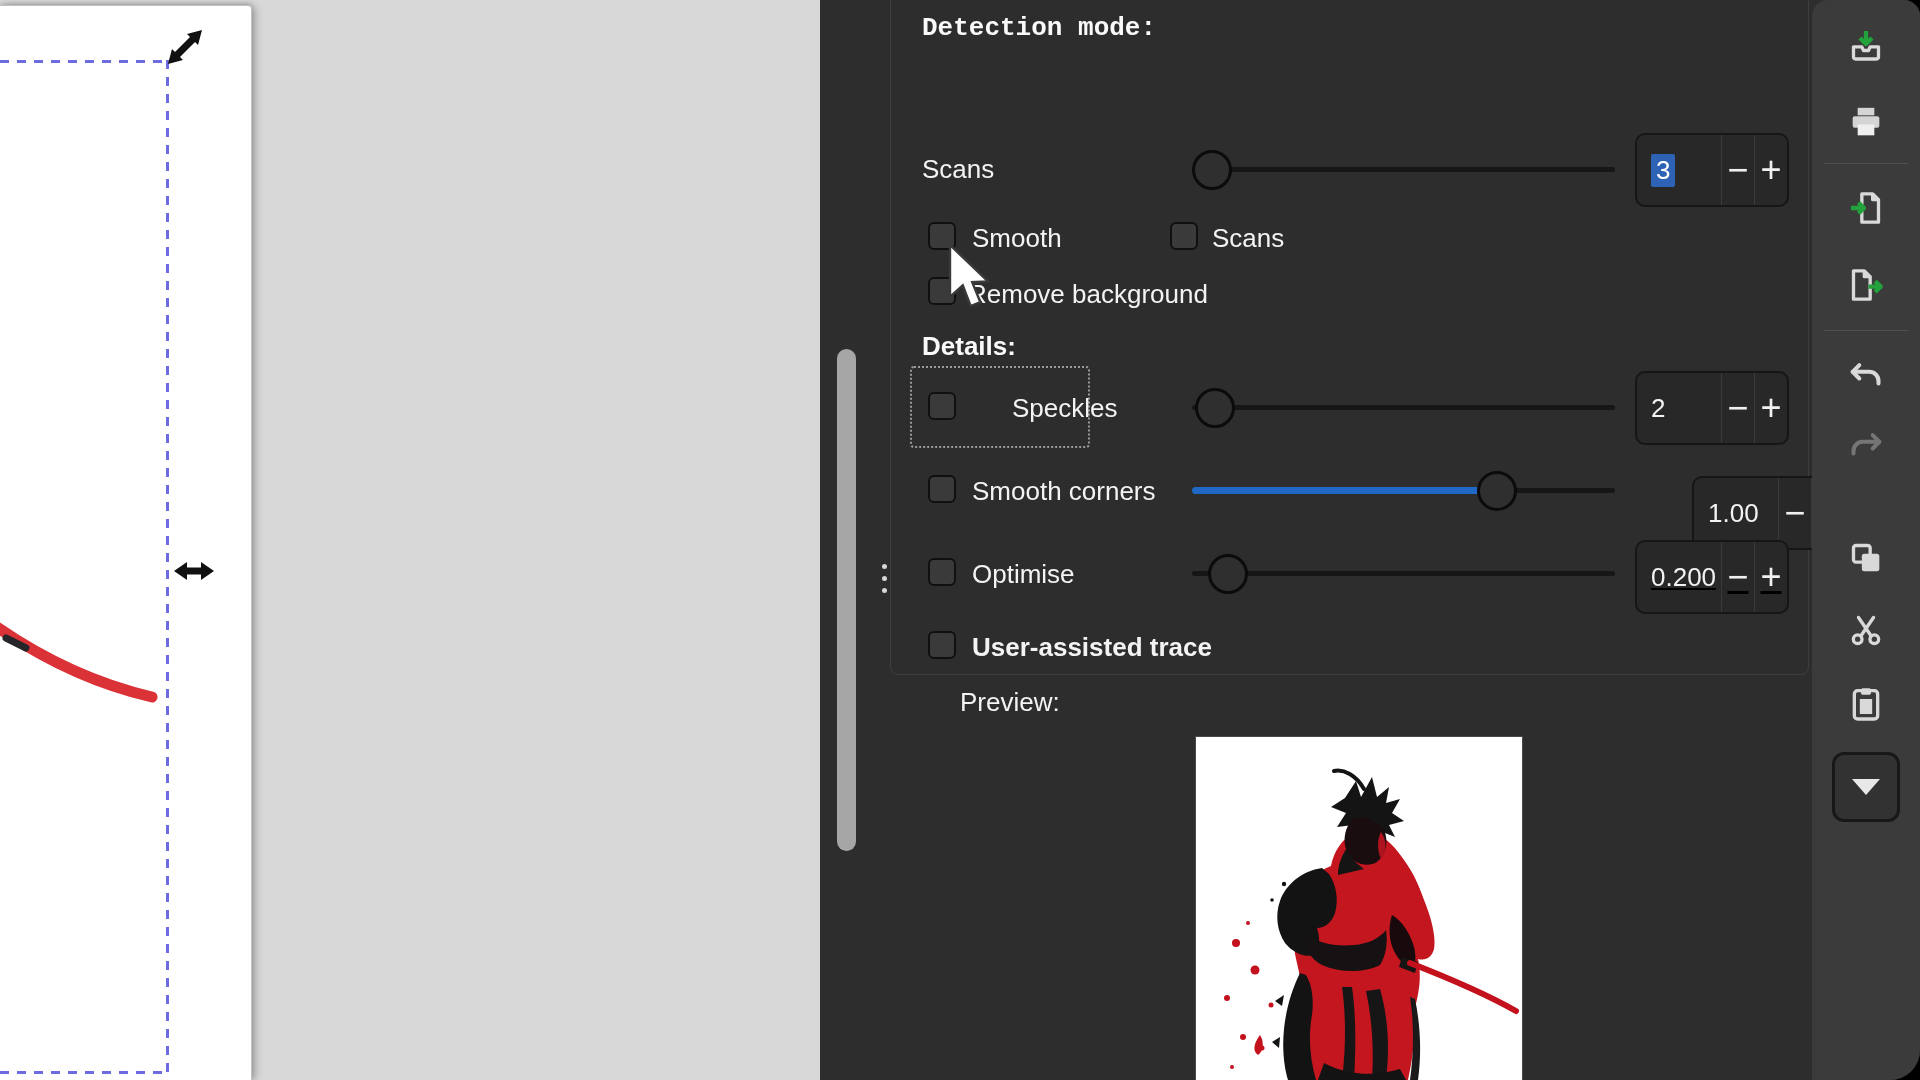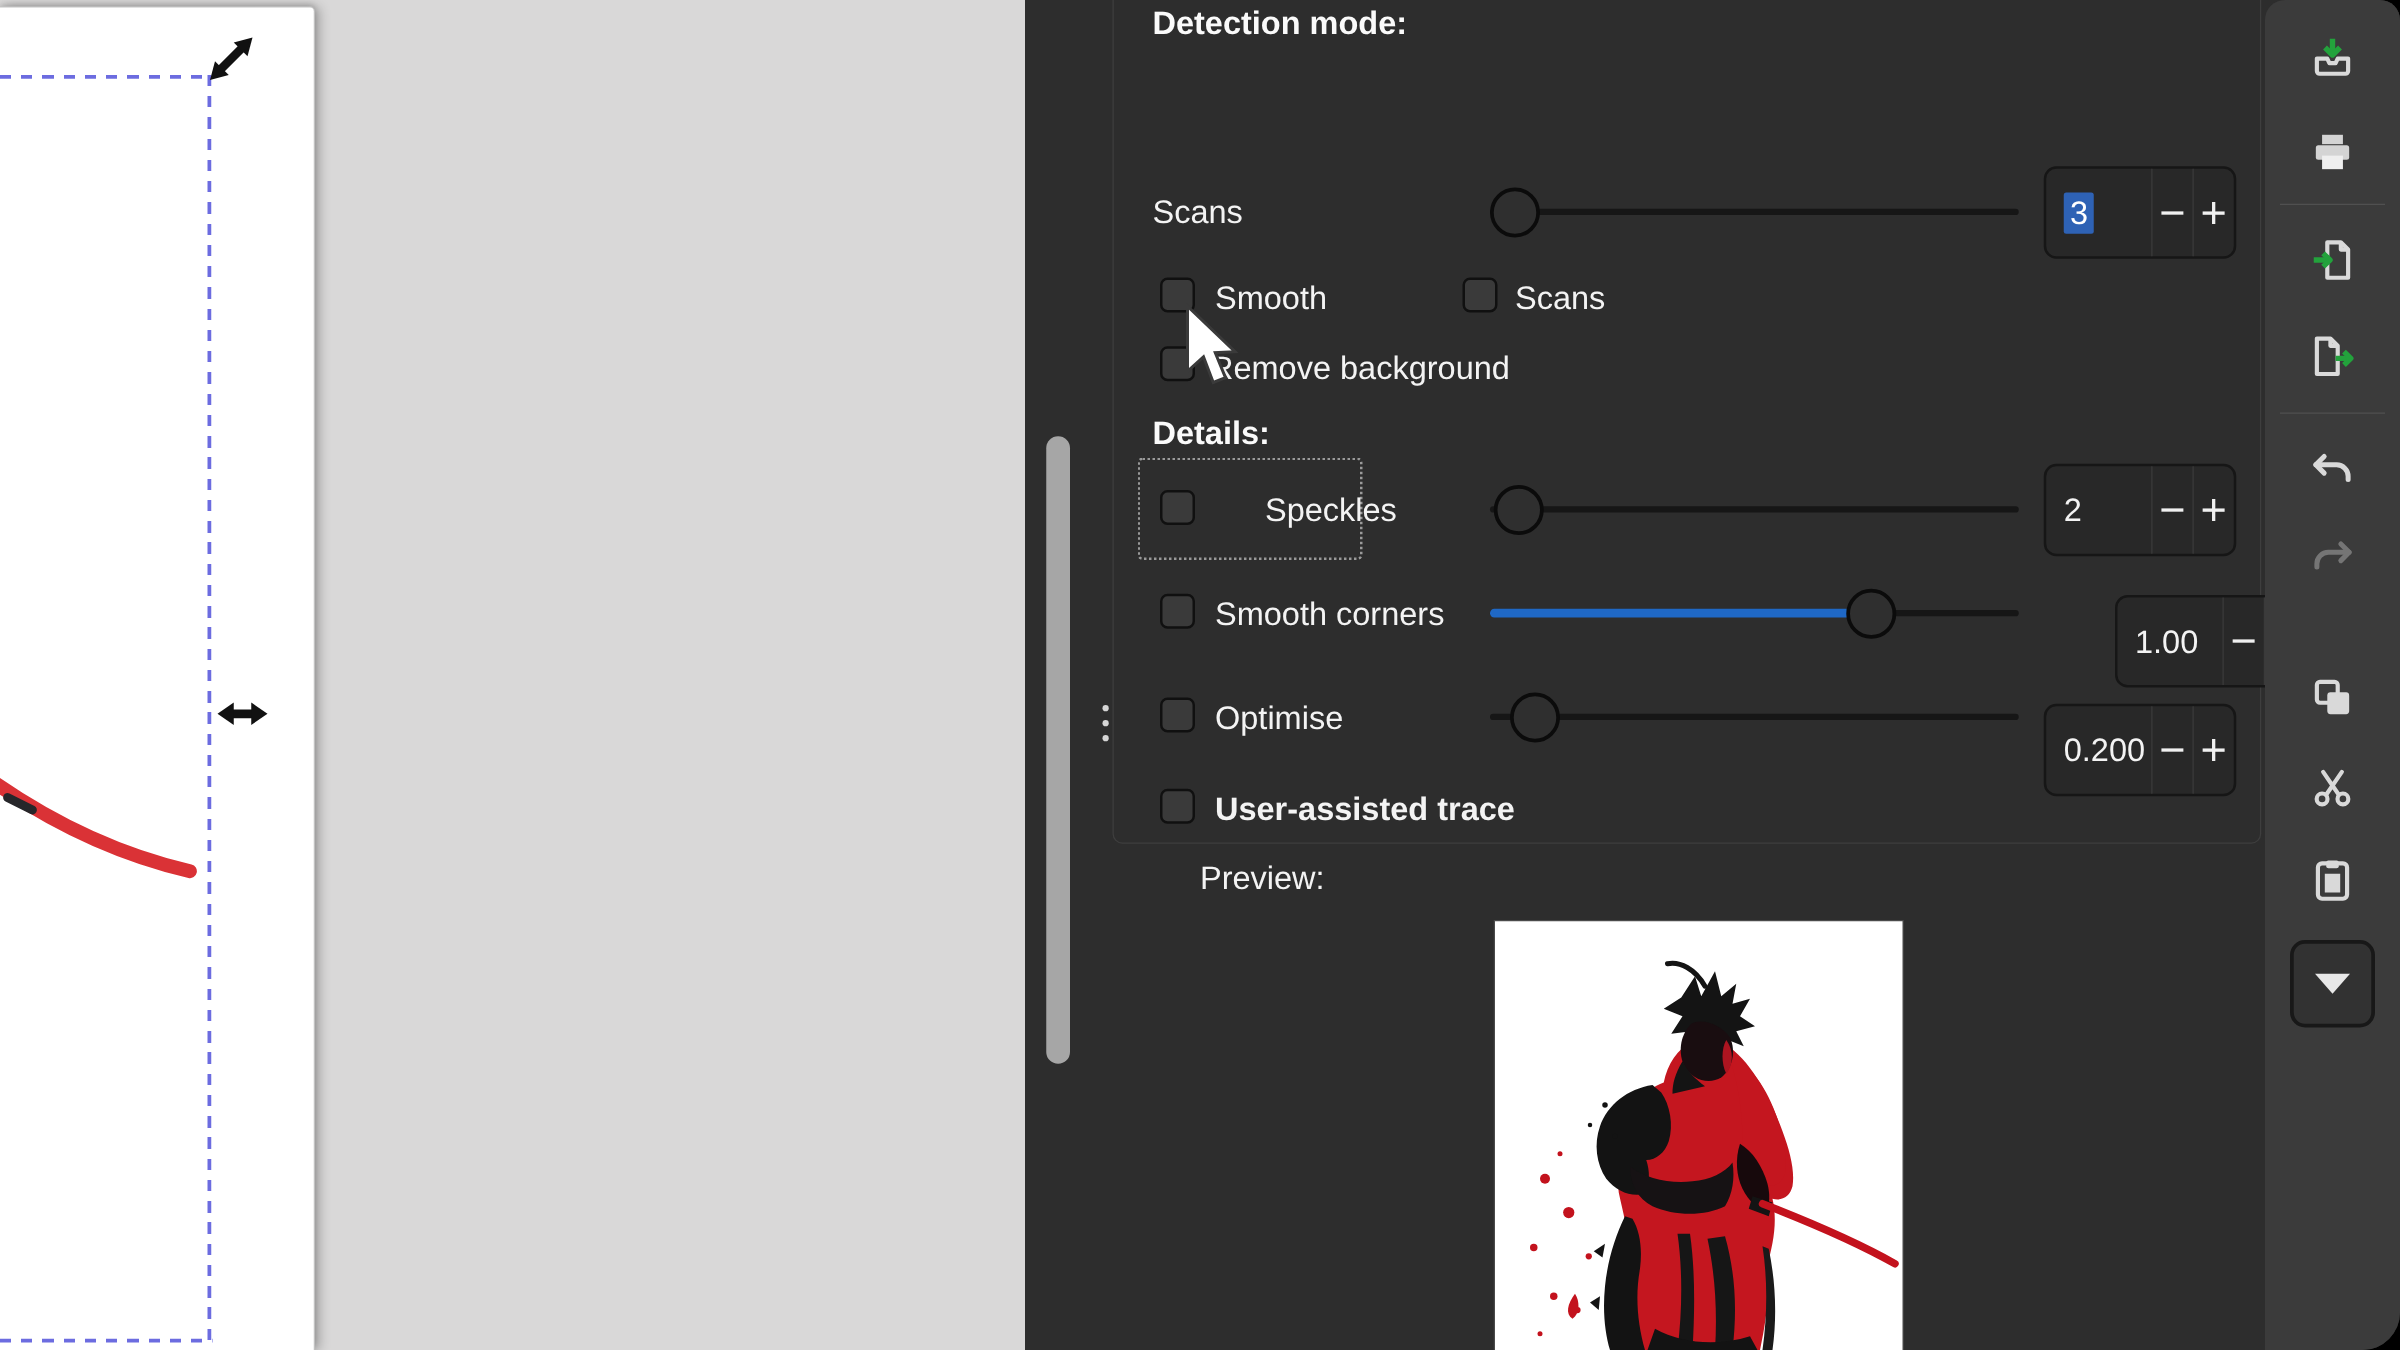--- a/index.html
+++ b/index.html
@@ -105,21 +105,21 @@
 
   <div class="panelbg"></div>
   <div class="sthumb"></div>
   <div class="dots">
       <i></i>
       <i></i>
       <i></i>
     </div>
   <div class="frame"></div>
 
-  <div class="lbl bold" style="left:922px;top:2px;">Detection mode:</div>
+  <div class="lbl bold" style="left:922px;top:12px;font-family:Liberation Mono, monospace;">Detection mode:</div>
 
 
   <div class="lbl" style="left:922px;top:153px;">Scans</div>
   <div class="slider" style="left:1192px;top:150px;">
     <div class="track"></div>
     <div class="fill" style="width: 0px;"></div>
     <div class="knob" style="left: calc(0% + 0px);"></div>
   </div>
   <div class="spin" style="left:1635px;top:133px;">
     <span class="val">
@@ -169,21 +169,21 @@
     <span class="sbtn">+</span>
   </div>
 
   <span class="cb" style="left:928px;top:558px;"></span>
   <div class="lbl" style="left:972px;top:558px;">Optimise</div>
   <div class="slider" style="left:1192px;top:554px;">
     <div class="track"></div>
     <div class="fill" style="width: 0px;"></div>
     <div class="knob" style="left: calc(4.3% - 1.72px);"></div>
   </div>
-  <div class="spin" style="left:1635px;top:563px;">
+  <div class="spin" style="left:1635px;top:540px;text-decoration:underline;">
     <span class="val">0.200</span>
     <span class="sbtn">−</span>
     <span class="sbtn">+</span>
   </div>
 
   <span class="cb" style="left:928px;top:631px;"></span>
   <div class="lbl" style="left:972px;top:631px;font-weight:bold;">User-assisted trace</div>
 
   <div class="lbl" style="left:960px;top:686px;">Preview:</div>
 

